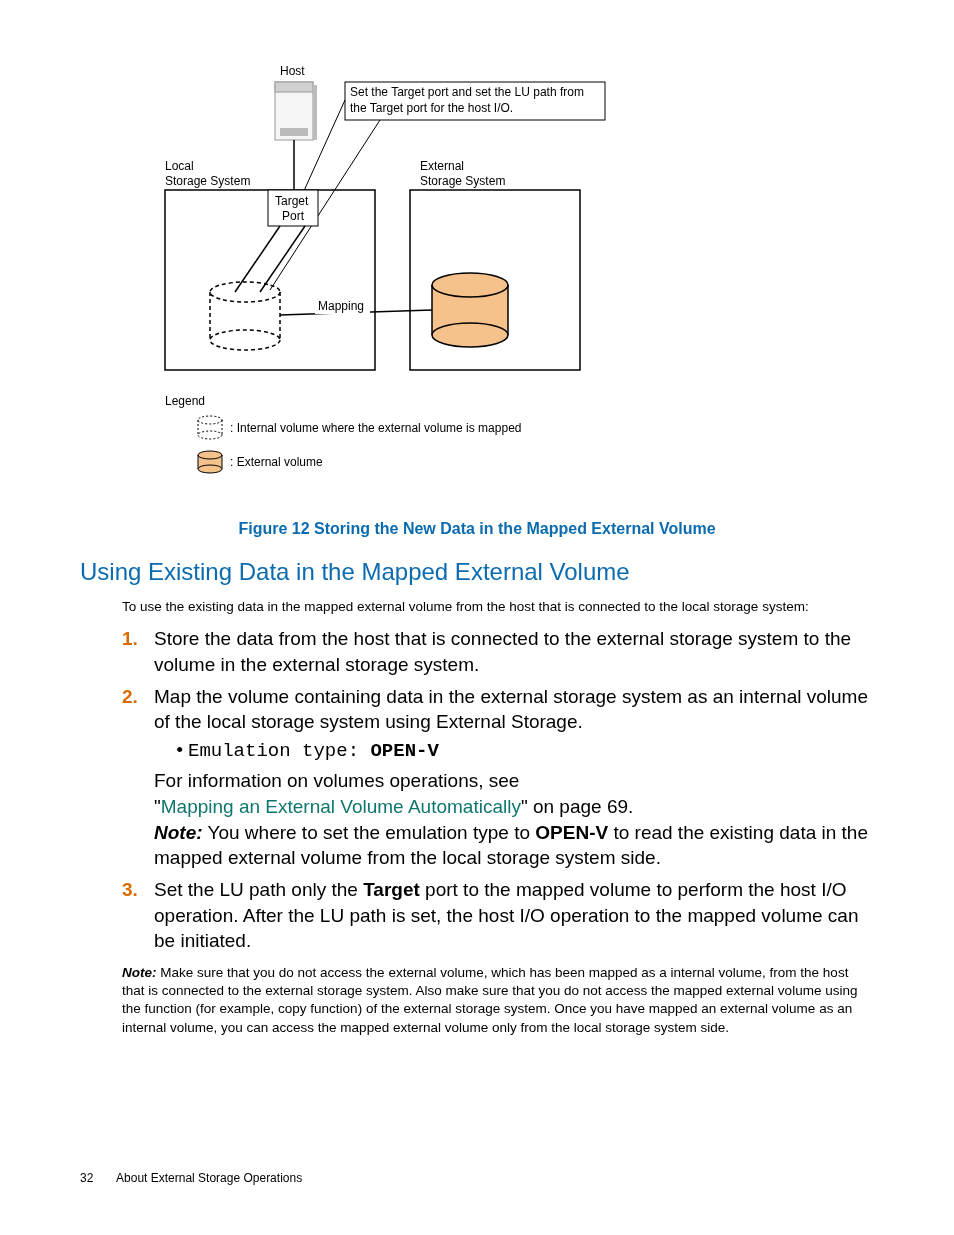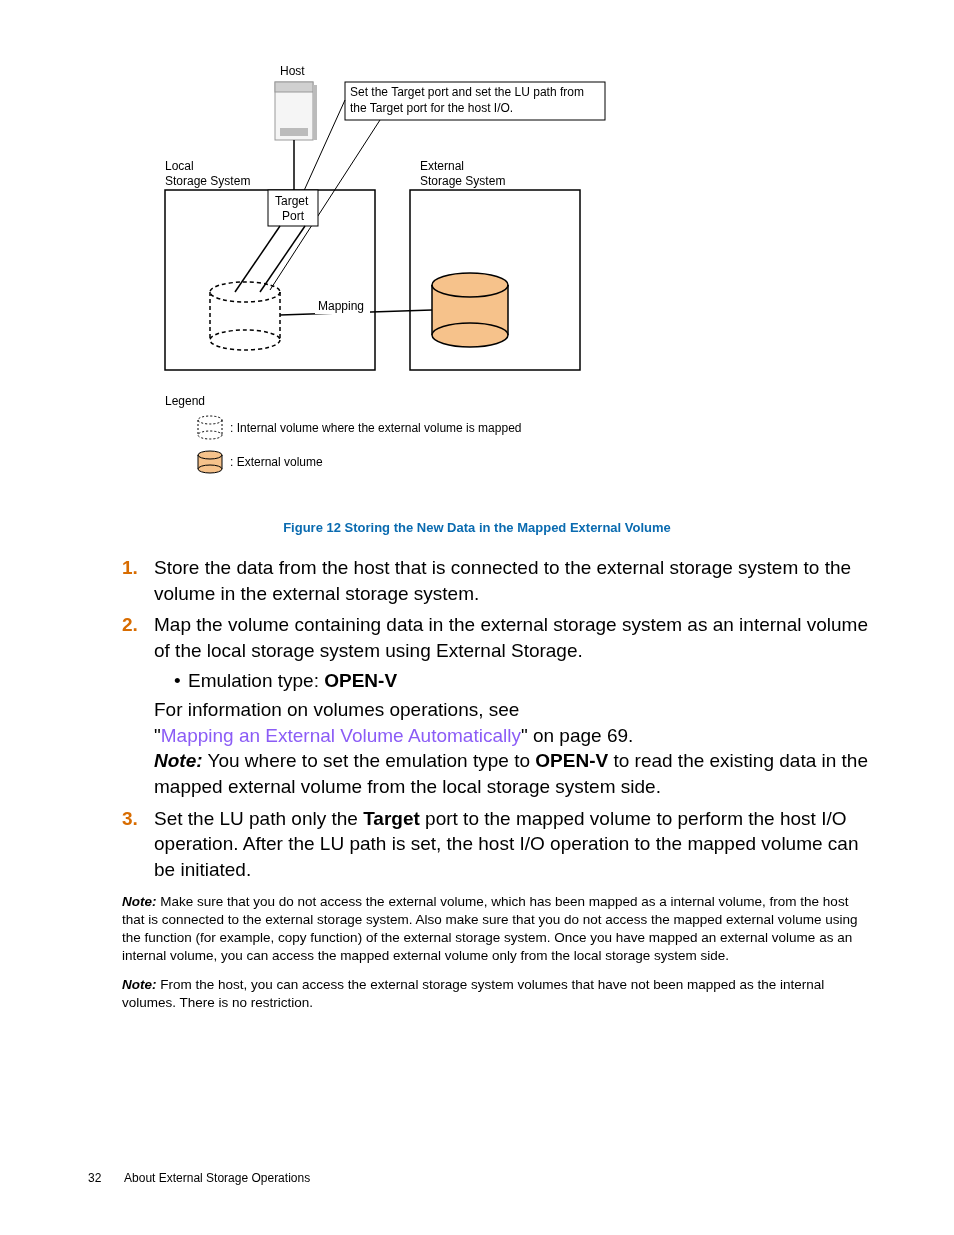--- a/index.html
+++ b/index.html
@@ -16,21 +16,21 @@
     min-height: 1235px;
     position: relative;
   }
   .figure-block {
     margin-left: 40px;
     margin-bottom: 10px;
   }
   .figure-caption {
     color: #0a6bb0;
     font-weight: bold;
-    font-size: 13px;
+    font-size: 16px;
     text-align: center;
     margin: 16px 0 20px 0;
   }
   .section-heading {
     color: #0a6bb0;
     font-weight: 300;
     font-size: 24px;
     margin: 10px 0 12px 0;
     font-family: "Segoe UI Light", Arial, sans-serif;
   }
@@ -62,33 +62,34 @@
     font-weight: bold;
   }
   ul.bullet {
     list-style: none;
     padding: 0;
     margin: 4px 0 4px 20px;
   }
   ul.bullet > li {
     position: relative;
     padding-left: 14px;
+    font-family: Liberation Mono, monospace;
   }
   ul.bullet > li::before {
     content: "•";
     position: absolute;
     left: 0;
   }
   .bold { font-weight: bold; }
   .italic-bold { font-style: italic; font-weight: bold; }
-  .link-text { color: #8b5cf6; }
+  .link-text { color: #0f766e; }
   .footer {
     position: absolute;
     bottom: 50px;
-    left: 88px;
+    left: 80px;
     font-size: 12px;
   }
   .footer .pagenum { margin-right: 20px; }
   .diagram-label {
     font-family: Arial, sans-serif;
     font-size: 12px;
   }
 </style>
 </head>
 <body>
@@ -171,21 +172,23 @@
         <line x1="102" y1="395" x2="102" y2="409" stroke="#000"></line>
         <ellipse cx="90" cy="409" rx="12" ry="4" fill="#f6c28b" stroke="#000"></ellipse>
         <path d="M 78 395 A 12 4 0 0 0 102 395" fill="none" stroke="#000"></path>
       </g>
       <text x="110" y="406" class="diagram-label" font-size="12">: External volume</text>
     </svg>
   </div>
 
   <div class="figure-caption">Figure 12 Storing the New Data in the Mapped External Volume</div>
 
-
+  <h2 class="section-heading">Using Existing Data in the Mapped External Volume</h2>
+
+  <p class="body-text">To use the existing data in the mapped external volume from the host that is connected to the local storage system:</p>
 
   <ol class="numbered">
     <li>
       <span>Store the data from the host that is connected to the external storage system to the volume in the external storage system.</span>
     </li>
     <li>
       <span>Map the volume containing data in the external storage system as an internal volume of the local storage system using External Storage.</span><br>
       <ul class="bullet">
         <li>
           <span>Emulation type: </span><span class="bold">OPEN-V</span>
@@ -197,22 +200,19 @@
     </li>
     <li>
       <span>Set the LU path only the </span><span class="bold">Target</span><span> port to the mapped volume to perform the host I/O operation. After the LU path is set, the host I/O operation to the mapped volume can be initiated.</span>
     </li>
   </ol>
 
   <p class="body-text">
     <span class="italic-bold">Note:</span><span> Make sure that you do not access the external volume, which has been mapped as a internal volume, from the host that is connected to the external storage system. Also make sure that you do not access the mapped external volume using the function (for example, copy function) of the external storage system. Once you have mapped an external volume as an internal volume, you can access the mapped external volume only from the local storage system side.</span>
   </p>
 
-  <p class="body-text">
-    <span class="italic-bold">Note:</span><span> From the host, you can access the external storage system volumes that have not been mapped as the internal volumes. There is no restriction.</span>
-  </p>
 
   <div class="footer">
     <span class="pagenum">32</span>
     <span>About External Storage Operations</span>
   </div>
 
 </div>
 
 </body></html>

